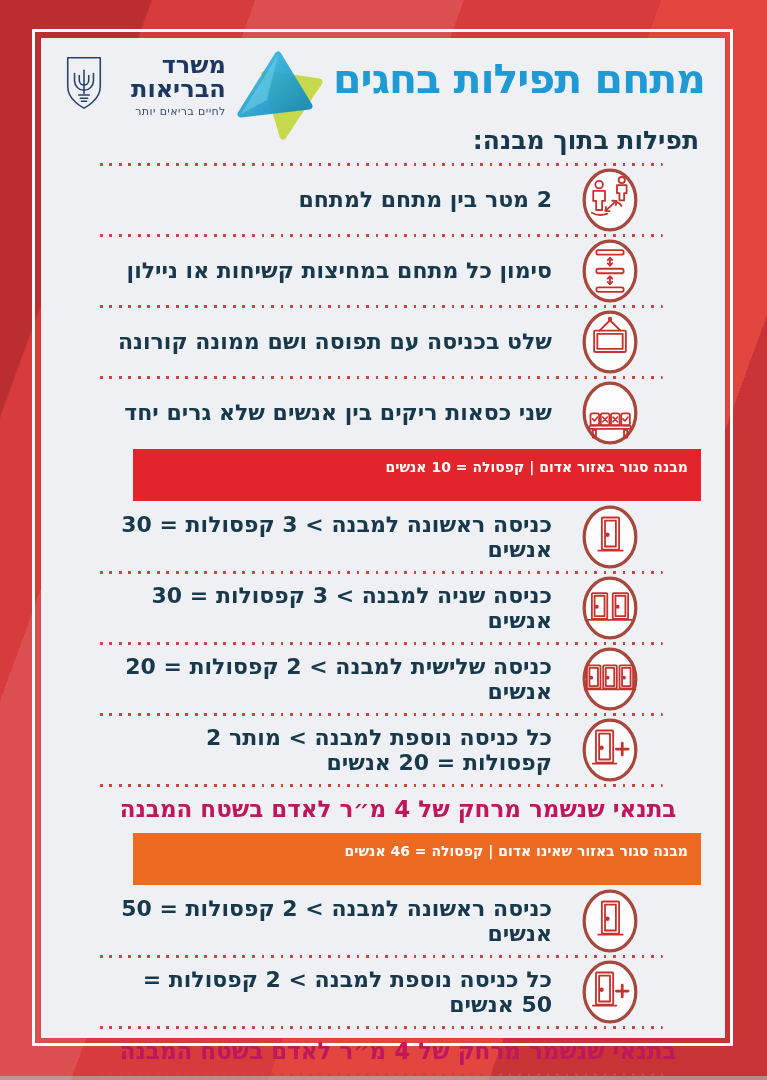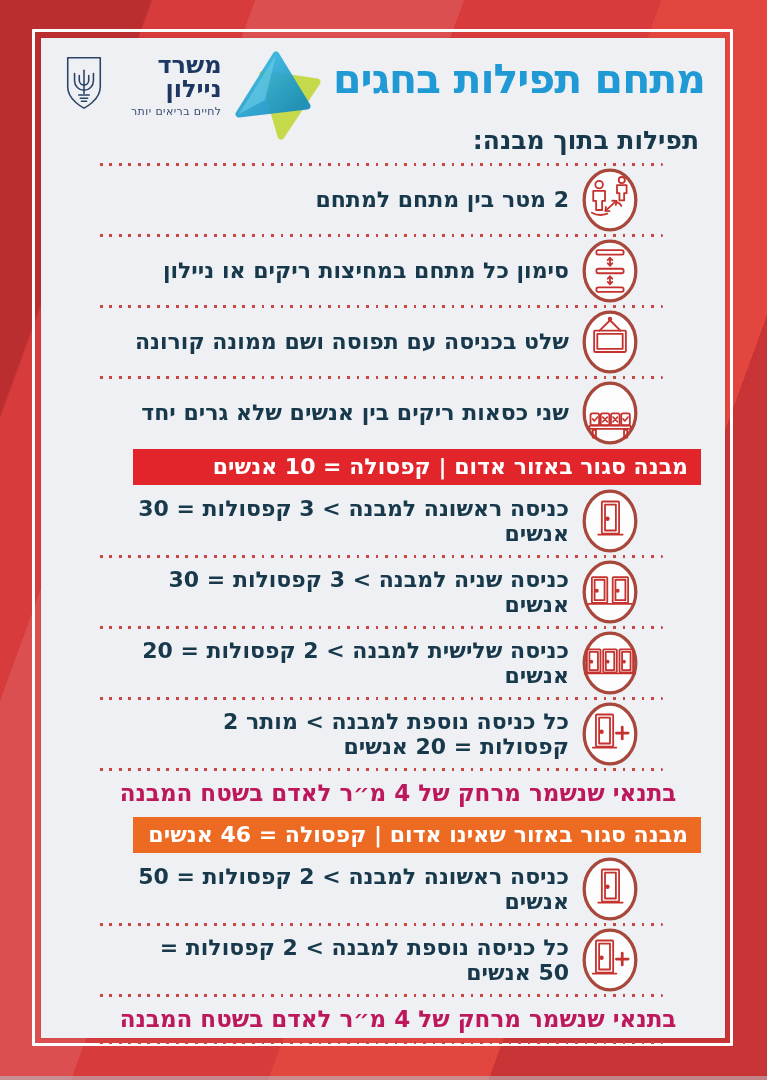--- a/index.html
+++ b/index.html
@@ -37,31 +37,31 @@
   
   .section-heading{
     color:#17394b;font-size:25px;font-weight:800;
     text-align:start;padding:0 26px;margin:2px 0 8px;
   }
   
   .sep{height:3px;margin:0 62px 0 56px;
     background:repeating-linear-gradient(to left,#c9473f 0 2.5px,rgba(0,0,0,0) 2.5px 9.5px);
     border-radius:2px;flex:none;}
   
-  .row{display:flex;align-items:center;gap:12px;height:68px;
+  .row{display:flex;align-items:center;gap:29px;height:68px;
        padding:0 86px 0 40px;box-sizing:border-box;flex:none;}
   .row .icn{flex:none;width:58px;height:66px;}
   .row-text{
     color:#17394b;font-size:22px;font-weight:700;line-height:1.15;
     text-align:start;max-width:440px;
   }
   
   .banner{
-    height:36px;line-height:36px;margin:2px 24px 2px 92px;
-    color:#ffffff;font-size:22px;font-weight:800;
+    height:52px;line-height:36px;margin:2px 24px 2px 92px;
+    color:#ffffff;font-size:14px;font-weight:800;
     text-align:start;padding:0 13px;box-sizing:border-box;
     white-space:nowrap;overflow:hidden;flex:none;
   }
   .banner.red{background:#e2242b;}
   .banner.orange{background:#ed6a22;}
   
   .note{
     color:#be185d;font-size:23px;font-weight:800;text-align:center;
     margin:9px 30px 9px 60px;flex:none;
   }
@@ -185,21 +185,21 @@
   <div class="hdr">
     <div class="title">מתחם תפילות בחגים</div>
     <svg class="star-logo" width="96" height="96" viewBox="0 0 96 96">
       <path d="M34,24 L88,32 L52,86 Z" fill="#c6d94b" stroke="#c6d94b" stroke-width="7" stroke-linejoin="round"></path>
       <path d="M47,5 L10,64 L78,56 Z" fill="url(#starTeal)" stroke="url(#starTeal)" stroke-width="7" stroke-linejoin="round" opacity="0.92"></path>
       <path d="M47,5 L36,50 L10,64 Z" fill="#7fd9ef" opacity="0.45"></path>
     </svg>
     <div class="brand">
       <div class="brand-text">
         <div class="brand-name">משרד</div>
-        <div class="brand-name">ניילון</div>
+        <div class="brand-name">הבריאות</div>
         <div class="brand-tag">לחיים בריאים יותר</div>
       </div>
       <svg width="42" height="60" viewBox="0 0 40 56">
         <g fill="none" stroke="#2a4468" stroke-width="1.5" stroke-linecap="round" stroke-linejoin="round">
           <path d="M4.5,3 h31 v27.5 c0,13 -15.5,20.5 -15.5,20.5 c0,0 -15.5,-7.5 -15.5,-20.5 Z"></path>
           <line x1="20" y1="15" x2="20" y2="37"></line>
           <path d="M11,18 v7 a9,9 0 0 0 18,0 v-7"></path>
           <path d="M15.5,20 v4.5 a4.5,4.5 0 0 0 9,0 v-4.5"></path>
           <path d="M15,38.5 h10 M16.5,41.5 h7 M17.5,44.5 h5"></path>
         </g>
@@ -217,21 +217,21 @@
         <use href="#sym-people"></use>
       </svg>
     <div class="row-text">2 מטר בין מתחם למתחם</div>
   </div>
   <div class="sep"></div>
   <div class="row">
     <svg class="icn" viewBox="0 0 64 72">
         <use href="#circ"></use>
         <use href="#sym-partitions"></use>
       </svg>
-    <div class="row-text">סימון כל מתחם במחיצות ריקים או ניילון</div>
+    <div class="row-text">סימון כל מתחם במחיצות קשיחות או ניילון</div>
   </div>
   <div class="sep"></div>
   <div class="row">
     <svg class="icn" viewBox="0 0 64 72">
         <use href="#circ"></use>
         <use href="#sym-sign"></use>
       </svg>
     <div class="row-text">שלט בכניסה עם תפוסה ושם ממונה קורונה</div>
   </div>
   <div class="sep"></div>

